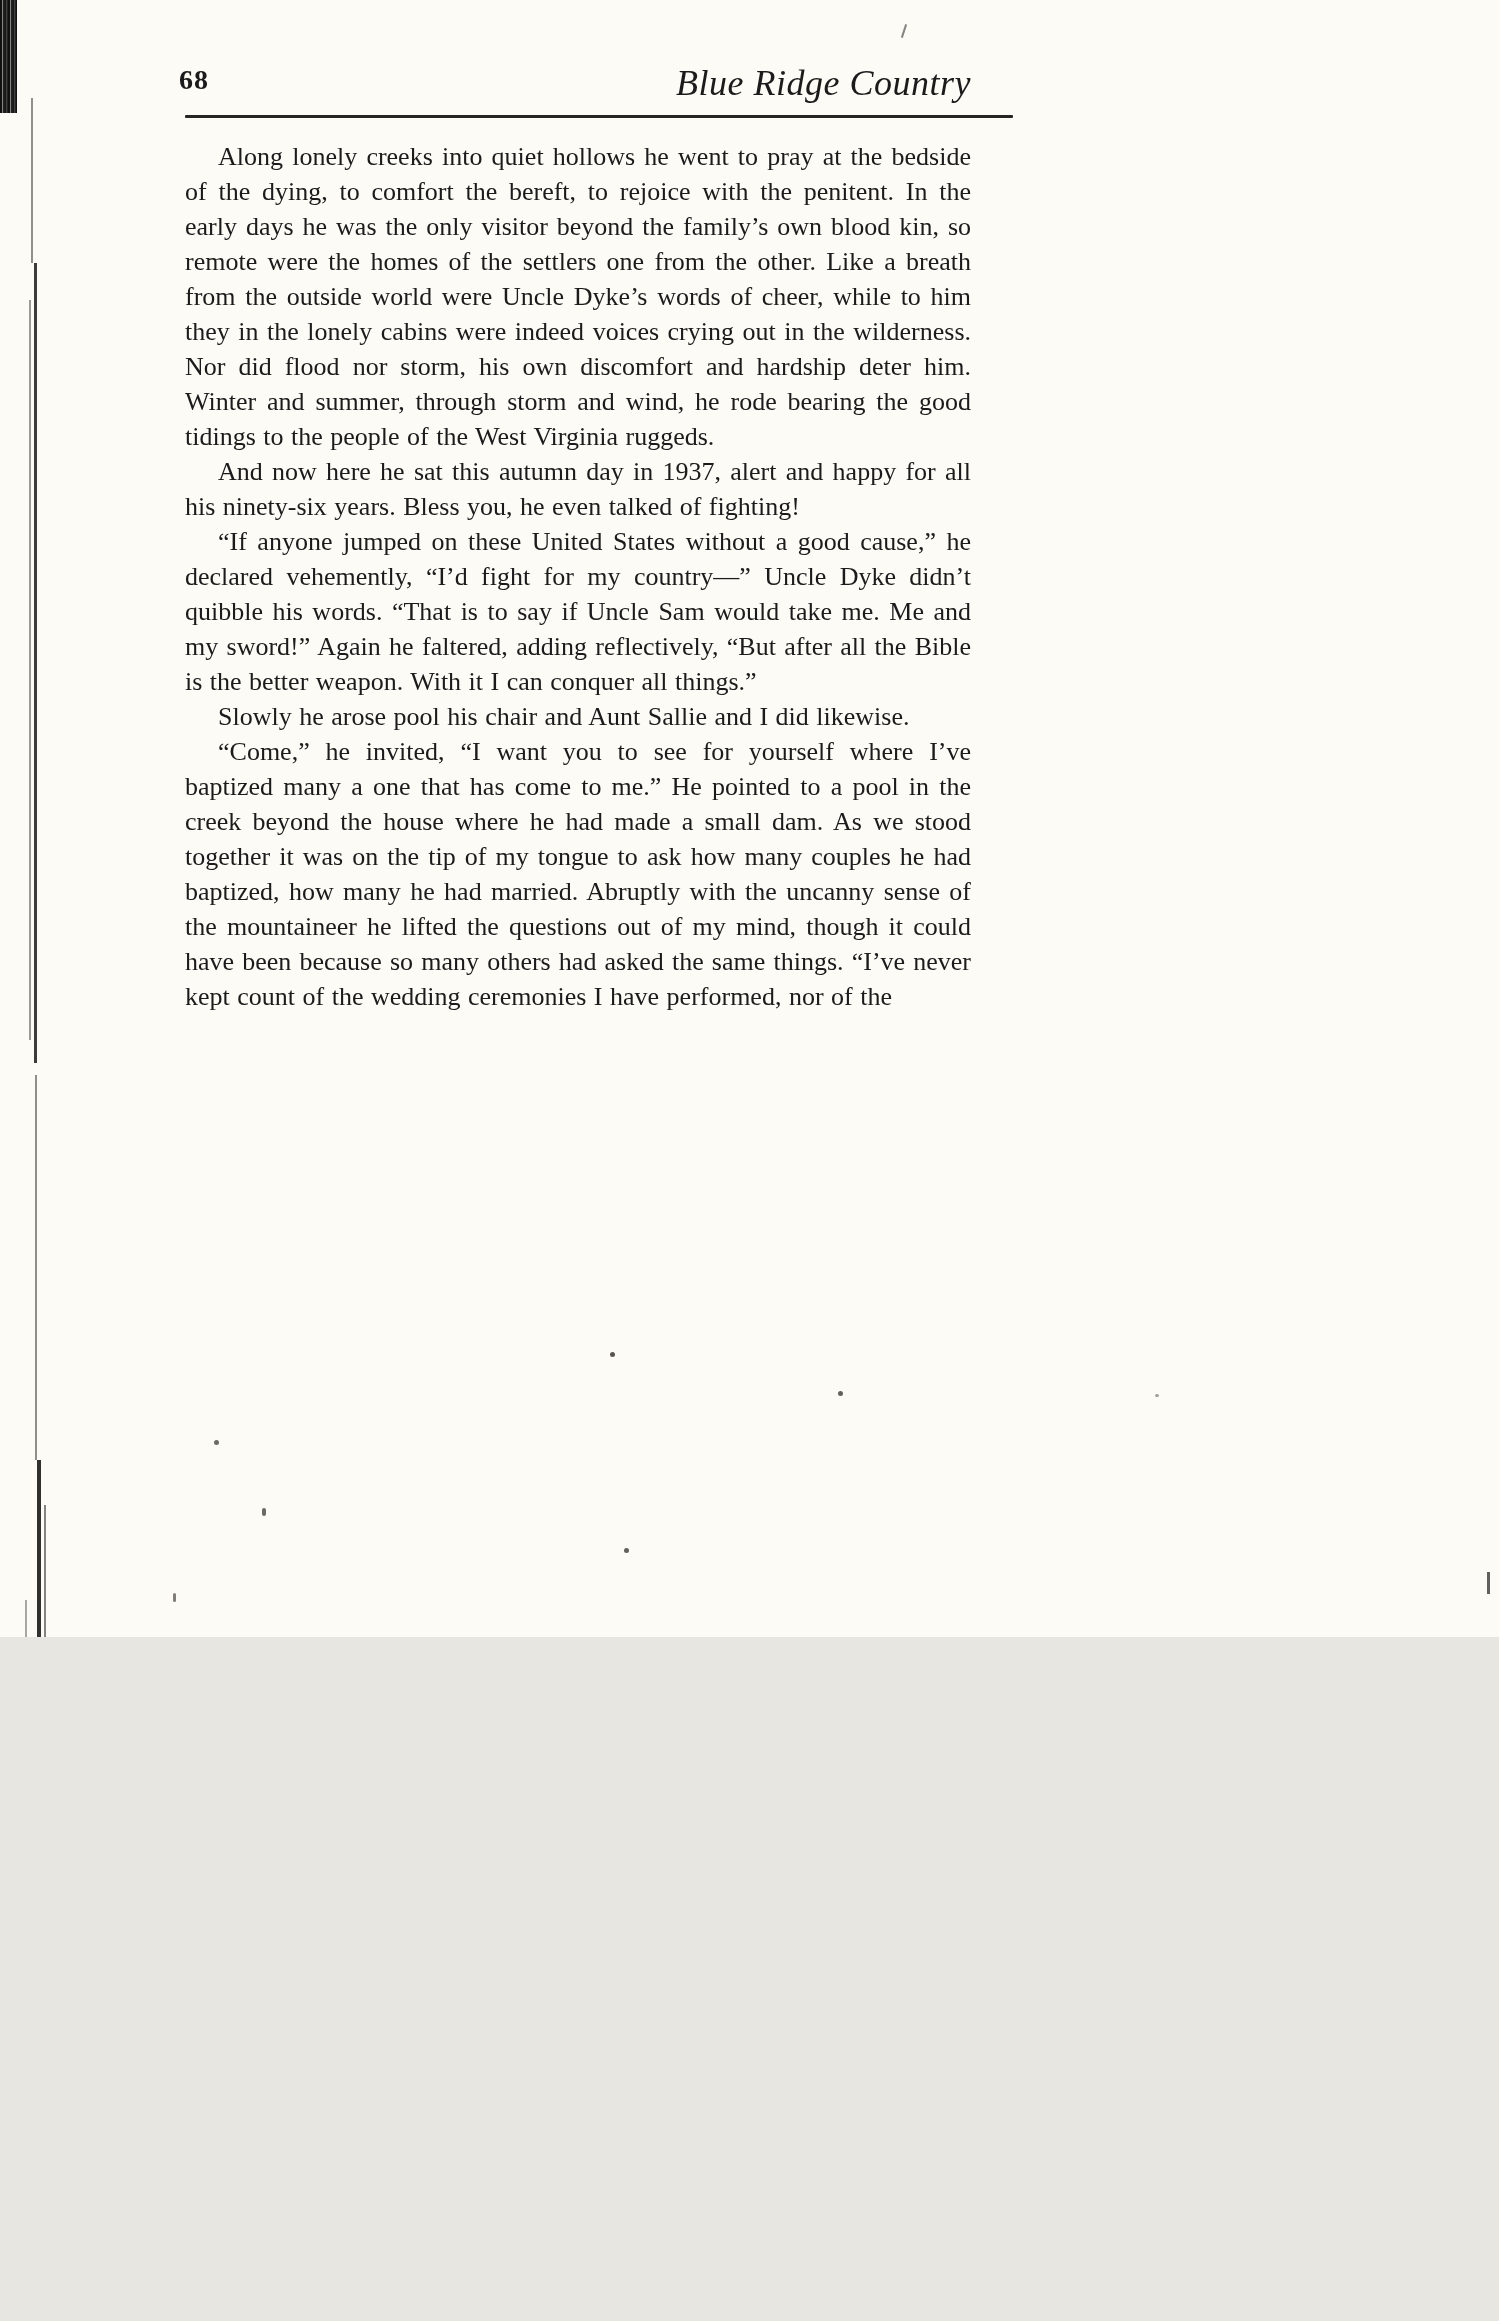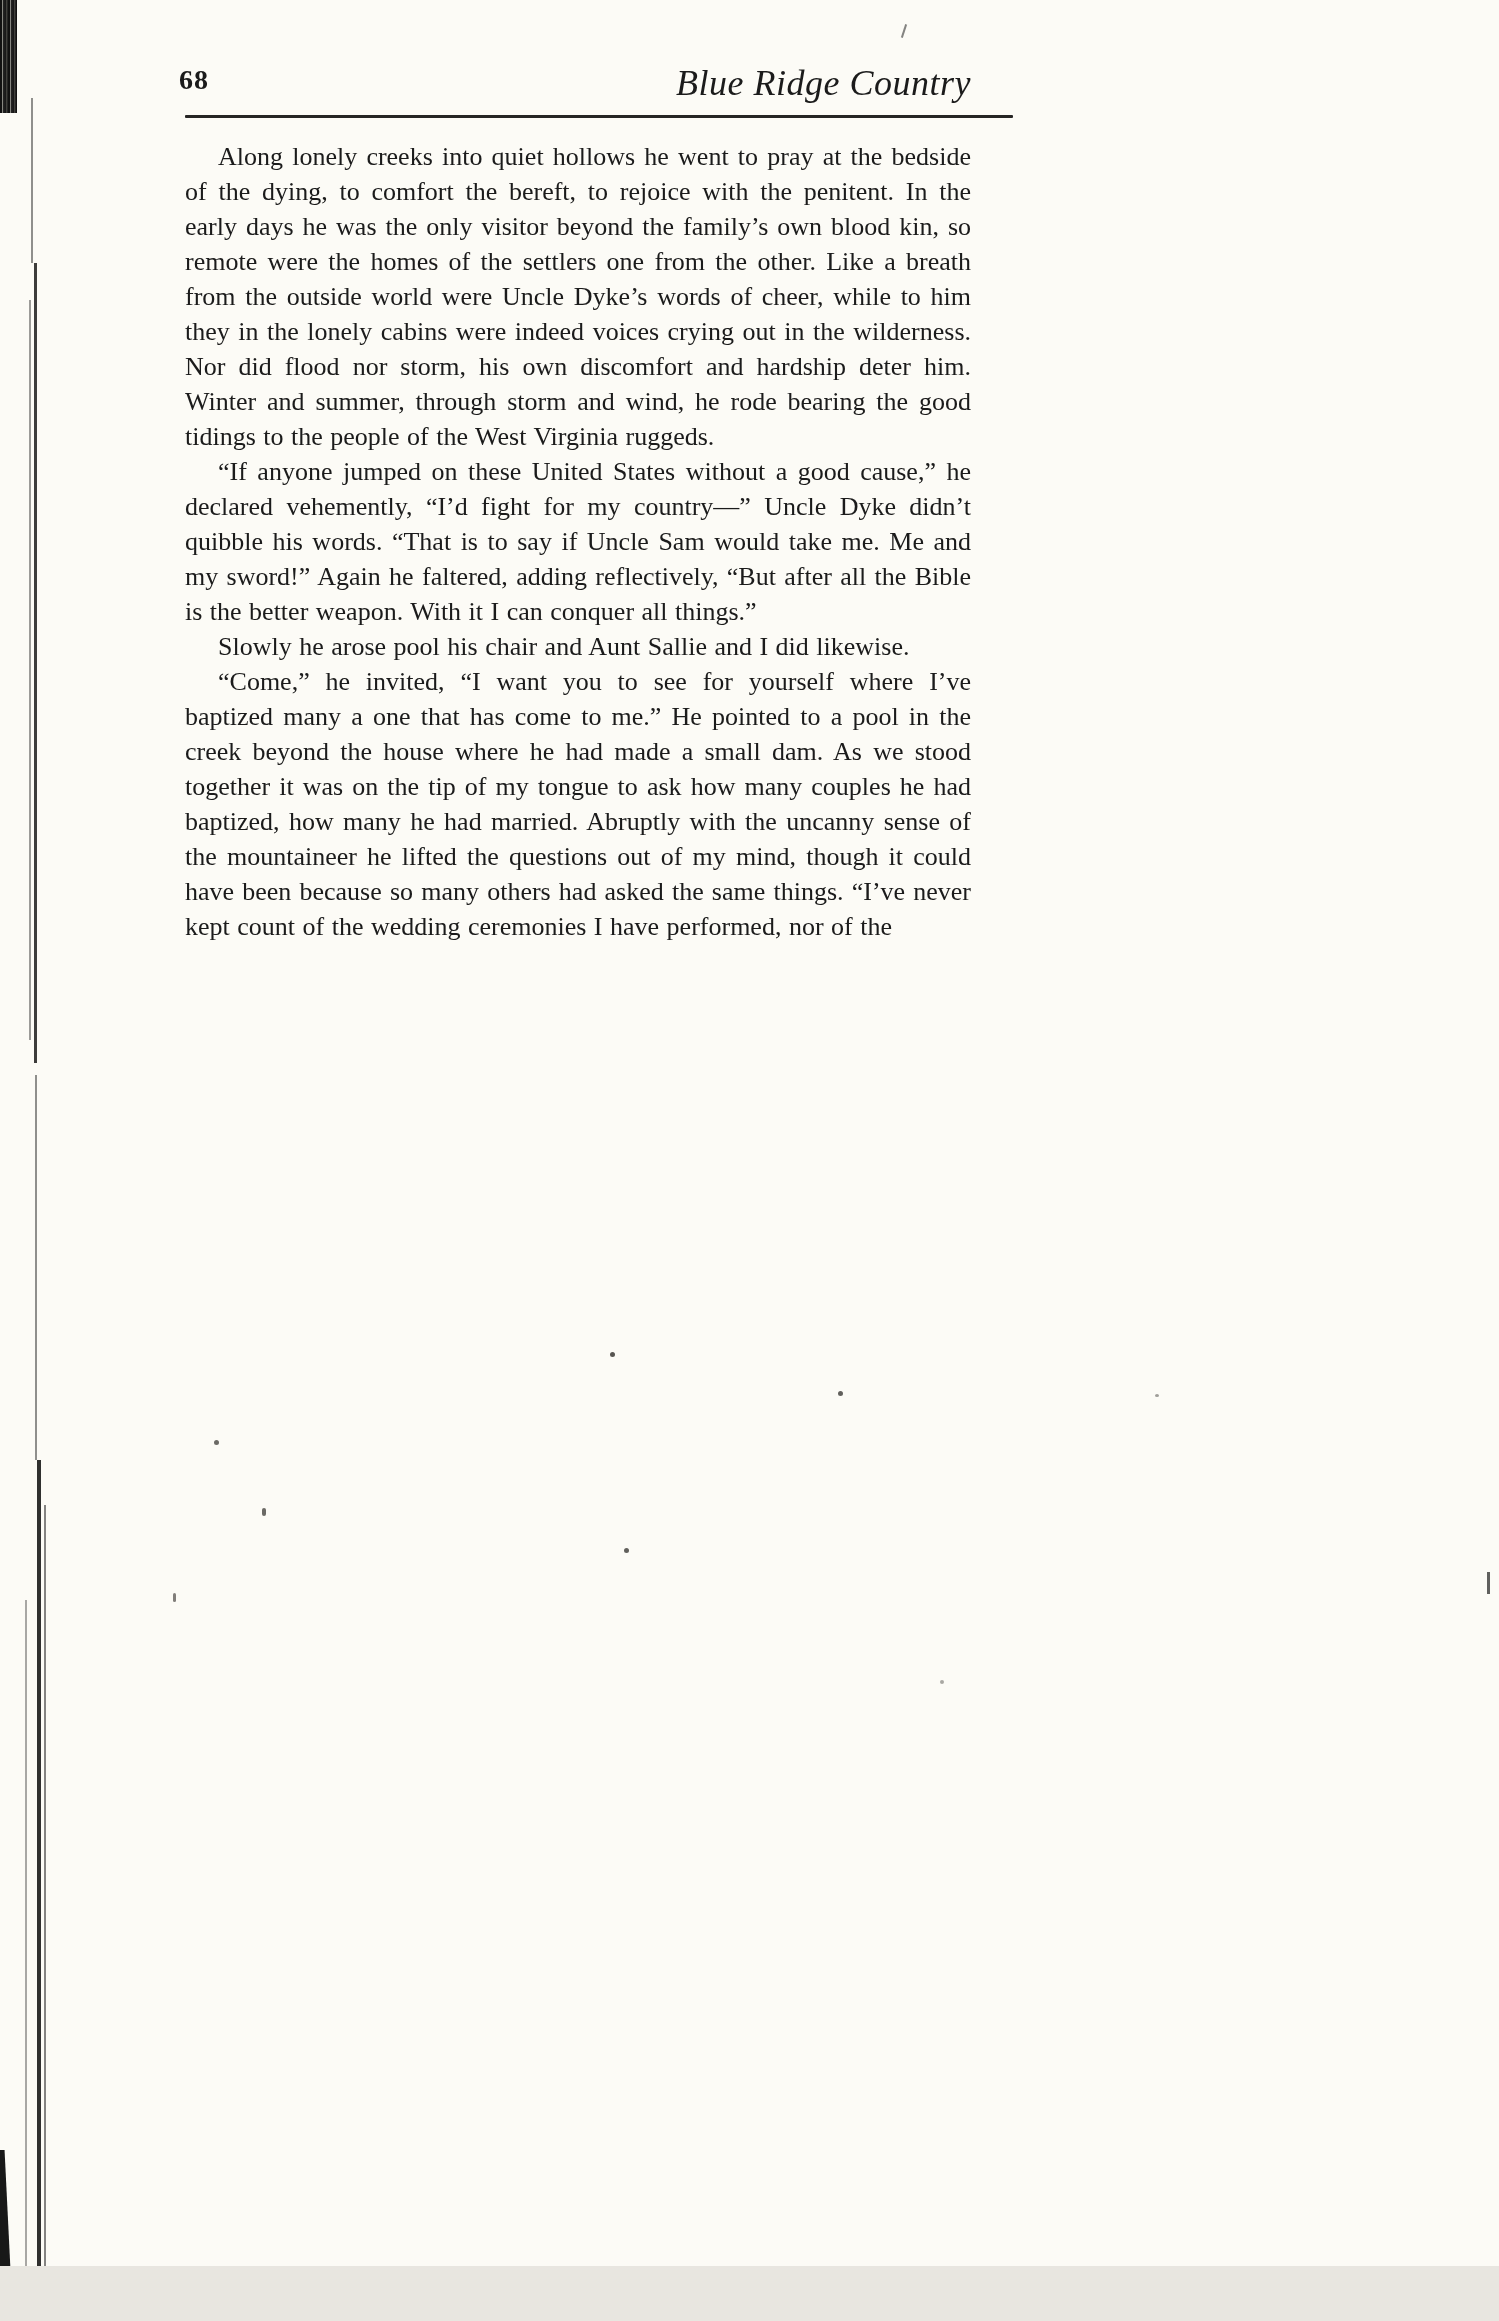--- a/index.html
+++ b/index.html
@@ -3,21 +3,21 @@
 <meta charset="utf-8">
 <style>
   html, body {
     margin: 0;
     padding: 0;
     background: #e8e6e0;
   }
   .page {
     position: relative;
     width: 1499px;
-    height: 2266px;
+    height: 1637px;
     background: #fcfbf6;
     overflow: hidden;
     font-family: "Liberation Serif", serif;
     color: #1b1b1b;
   }
 
   
   .content-column {
     position: absolute;
     left: 185px;
@@ -144,20 +144,21 @@
 
     <header class="page-header">
       <span class="page-number">68</span>
       <span class="running-title">Blue Ridge Country</span>
     </header>
 
     <div class="header-rule"></div>
 
     <main class="page-body">
       <p>Along lonely creeks into quiet hollows he went to pray at the bedside of the dying, to comfort the bereft, to rejoice with the penitent. In the early days he was the only visitor beyond the family’s own blood kin, so remote were the homes of the settlers one from the other. Like a breath from the outside world were Uncle Dyke’s words of cheer, while to him they in the lonely cabins were indeed voices crying out in the wilderness. Nor did flood nor storm, his own discomfort and hardship deter him. Winter and summer, through storm and wind, he rode bearing the good tidings to the people of the West Virginia ruggeds.</p>
+      <p>And now here he sat this autumn day in 1937, alert and happy for all his ninety-six years. Bless you, he even talked of fighting!</p>
       <p>“If anyone jumped on these United States without a good cause,” he declared vehemently, “I’d fight for my country—” Uncle Dyke didn’t quibble his words. “That is to say if Uncle Sam would take me. Me and my sword!” Again he faltered, adding reflectively, “But after all the Bible is the better weapon. With it I can conquer all things.”</p>
       <p>Slowly he arose pool his chair and Aunt Sallie and I did likewise.</p>
       <p>“Come,” he invited, “I want you to see for yourself where I’ve baptized many a one that has come to me.” He pointed to a pool in the creek beyond the house where he had made a small dam. As we stood together it was on the tip of my tongue to ask how many couples he had baptized, how many he had married. Abruptly with the uncanny sense of the mountaineer he lifted the questions out of my mind, though it could have been because so many others had asked the same things. “I’ve never kept count of the wedding ceremonies I have performed, nor of the</p>
     </main>
 
   </div>
 
 </div>
 
 </body></html>

